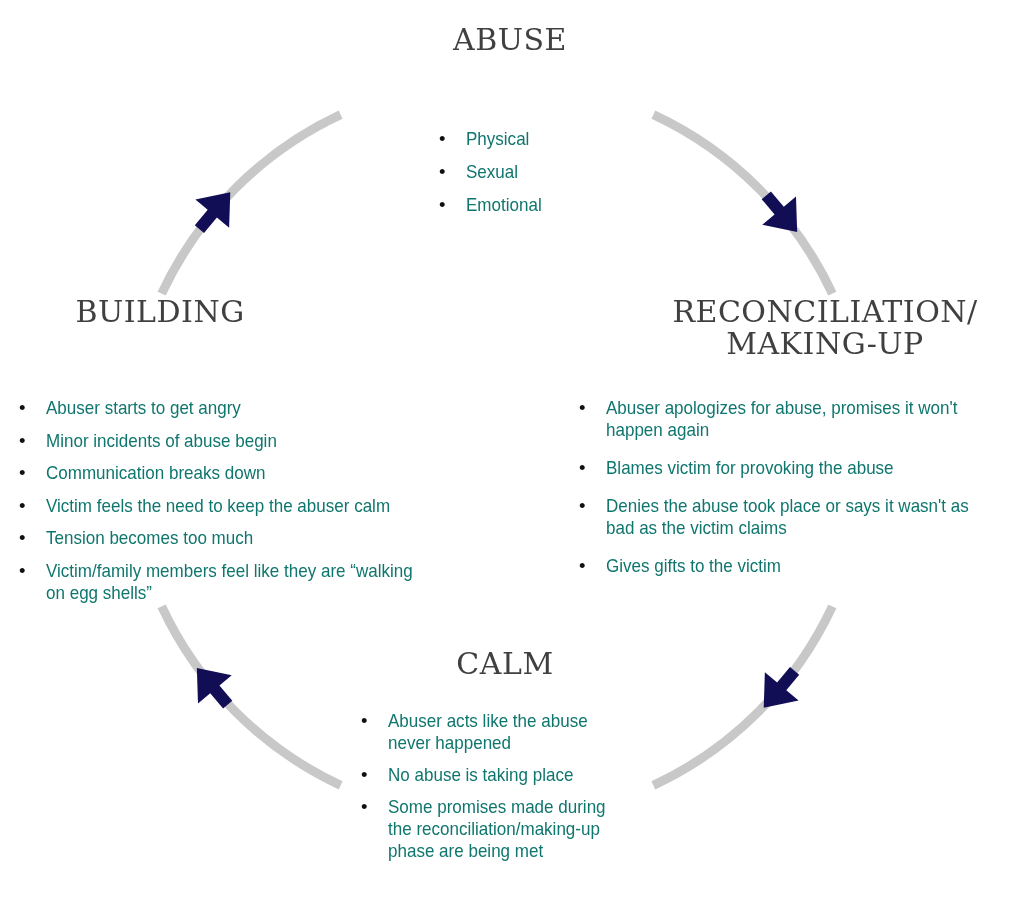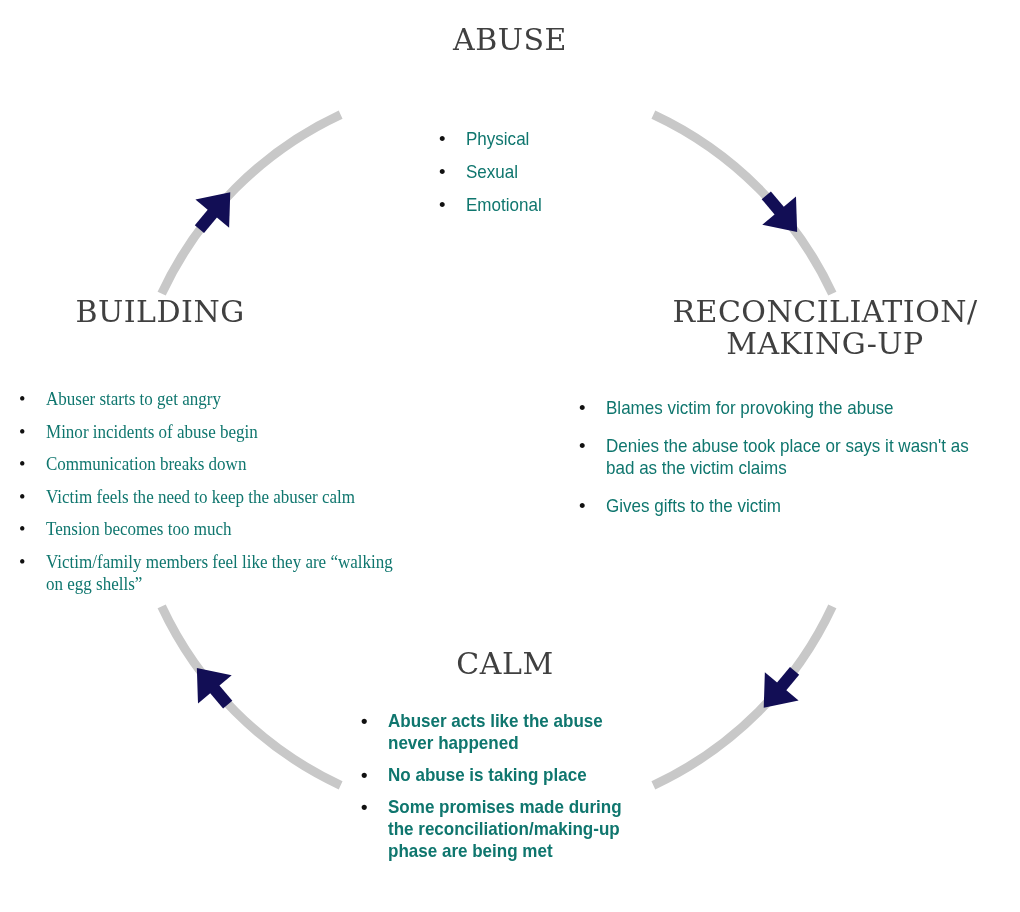--- a/index.html
+++ b/index.html
@@ -25,26 +25,26 @@
       line-height: 22px;
     }
     .bullets li { position: relative; padding-left: 30px; }
     .bullets li::before {
       content: "\2022";
       position: absolute; left: 3px; top: 0;
       color: #111;
     }
     .bullets li span { display: block; transform: scaleX(0.92); transform-origin: left; white-space: pre-line; }
     .b-top { left: 432px; top: 118px; line-height: 33px; }
-    .b-left { left: 12px; top: 384px; width: 460px; font-family: Liberation Serif, serif; }
+    .b-left { left: 12px; top: 393px; width: 460px; }
     .b-left li { margin-bottom: 10.5px; }
     .b-right { left: 572px; top: 393px; width: 445px; }
     .b-right li { margin-bottom: 16px; }
     .b-bottom { left: 354px; top: 706px; width: 300px; }
-    .b-bottom li { margin-bottom: 10px; font-weight: bold; }
+    .b-bottom li { margin-bottom: 10px; }
   </style>
 </head>
 <body>
 
 <svg id="cycle-svg" viewBox="0 0 1020 912" xmlns="http://www.w3.org/2000/svg">
   <g id="arcs-layer">
       <path d="M 653.3687568440588 114.66611879643955 A 370 370 0 0 1 832.3338812035604 293.6312431559412" fill="none" stroke="#c8c8c8" stroke-width="9"></path>
       <path d="M 832.3338812035604 606.3687568440588 A 370 370 0 0 1 653.3687568440588 785.3338812035604" fill="none" stroke="#c8c8c8" stroke-width="9"></path>
       <path d="M 340.6312431559412 785.3338812035605 A 370 370 0 0 1 161.66611879643955 606.3687568440588" fill="none" stroke="#c8c8c8" stroke-width="9"></path>
       <path d="M 161.6661187964395 293.63124315594126 A 370 370 0 0 1 340.63124315594104 114.6661187964396" fill="none" stroke="#c8c8c8" stroke-width="9"></path>
@@ -108,20 +108,24 @@
 on egg shells”</span>
     </li>
 </ul>
 
 <div class="heading" style="left:640px; top:296px; width:370px;">
   <div>RECONCILIATION/</div>
   <div>MAKING-UP</div>
 </div>
 <ul class="bullets b-right">
   <li>
+      <span>Abuser apologizes for abuse, promises it won't
+happen again</span>
+    </li>
+  <li>
       <span>Blames victim for provoking the abuse</span>
     </li>
   <li>
       <span>Denies the abuse took place or says it wasn't as
 bad as the victim claims</span>
     </li>
   <li>
       <span>Gives gifts to the victim</span>
     </li>
 </ul>

